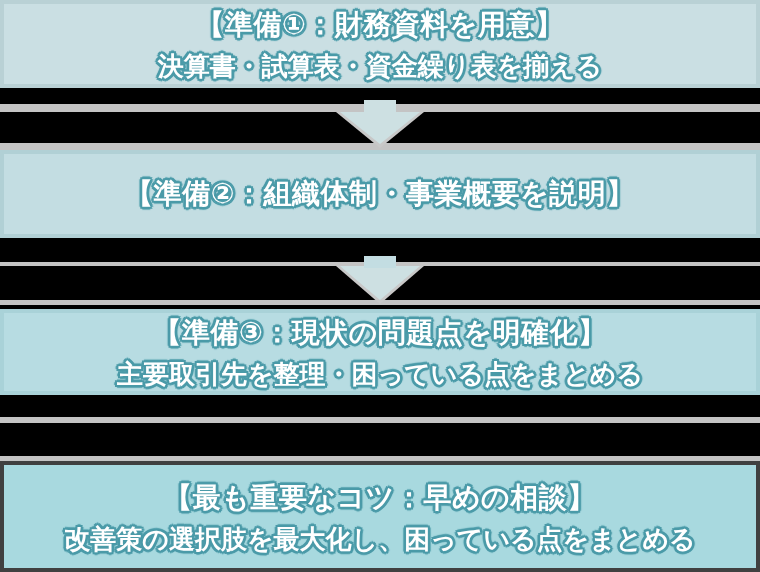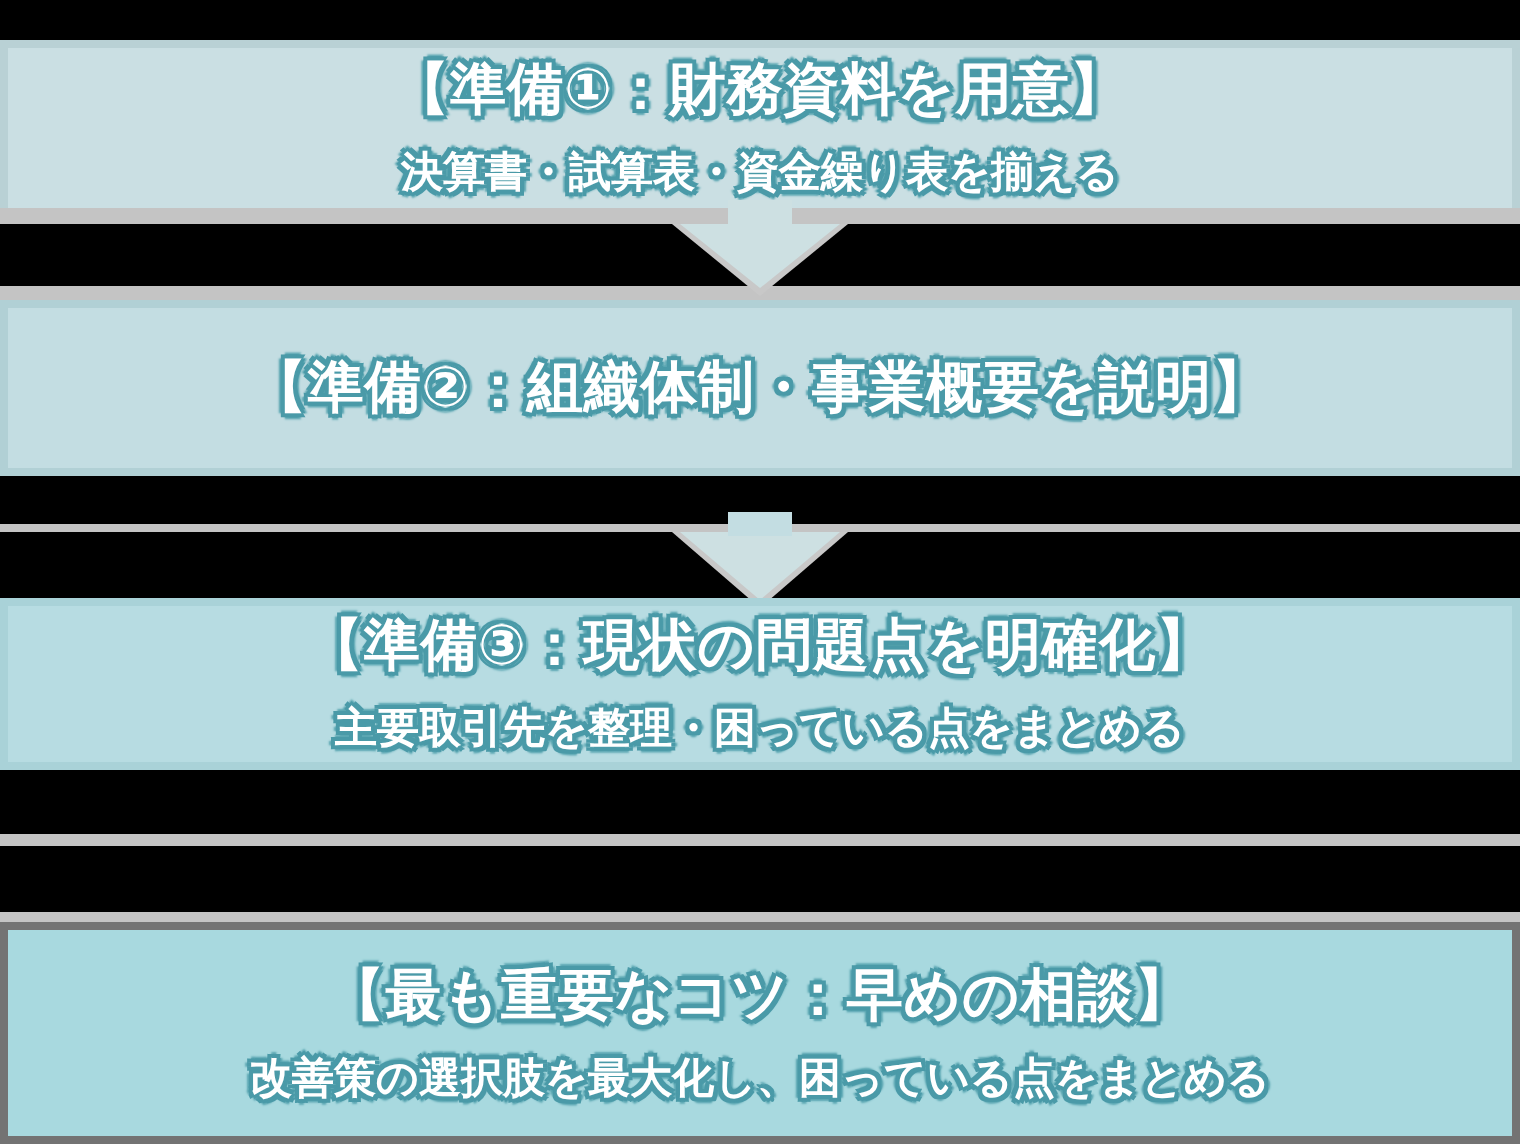--- a/index.html
+++ b/index.html
@@ -20,29 +20,29 @@
       position: relative;
       color: #ffffff;
       font-weight: bold;
       white-space: nowrap;
       text-shadow:
         -2px -2px 0 #4a9aa8, 2px -2px 0 #4a9aa8, -2px 2px 0 #4a9aa8, 2px 2px 0 #4a9aa8,
         0 -2px 0 #4a9aa8, 0 2px 0 #4a9aa8, -2px 0 0 #4a9aa8, 2px 0 0 #4a9aa8,
         -3px 0 1px #5aa6b2, 3px 0 1px #5aa6b2, 0 3px 1px #5aa6b2, 0 -3px 1px #5aa6b2;
     }
     .title { font-size: 28px; line-height: 36px; letter-spacing: 0.5px; }
-    .sub { font-size: 21px; line-height: 30px; margin-top: 8px; }
+    .sub { font-size: 26px; line-height: 30px; margin-top: 8px; }
     .strip { position: absolute; left: 0; width: 760px; background: #c4c4c4; }
     .band { position: absolute; left: 0; width: 760px; background: #000000; }
     .arrow { position: absolute; left: 0; width: 760px; height: 60px; }
   </style>
 </head>
 <body>
 
-<div class="box" style="top:0; height:88px; background:#b9d1d5;margin-top:20px;">
+<div class="box" style="top:0; height:88px; background:#b9d1d5;">
   <div class="inner" style="background:#cadfe3;"></div>
   <div class="title">【準備①：財務資料を用意】</div>
   <div class="sub">決算書・試算表・資金繰り表を揃える</div>
 </div>
 
 <div class="strip" style="top:104px; height:8px;"></div>
 <div class="band" style="top:112px; height:31px;"></div>
 <div class="strip" style="top:143px; height:7px;"></div>
 
 <svg class="arrow" style="top:100px;" viewBox="0 0 760 60" width="760" height="60">
@@ -59,27 +59,27 @@
 <div class="strip" style="top:262px; height:4px;"></div>
 <div class="band" style="top:266px; height:34px;"></div>
 <div class="strip" style="top:300px; height:5px;"></div>
 
 <svg class="arrow" style="top:256px;" viewBox="0 0 760 60" width="760" height="60">
   <polygon points="336,10 424,10 380,48" fill="#c8c8c8"></polygon>
   <polygon points="340,10 420,10 380,44" fill="#cde0e2"></polygon>
   <rect x="364" y="0" width="32" height="12" fill="#c3dde2"></rect>
 </svg>
 
-<div class="box" style="top:299px; height:86px; background:#a9d2d8;">
+<div class="box" style="top:309px; height:86px; background:#a9d2d8;">
   <div class="inner" style="background:#b7dce2;"></div>
   <div class="title">【準備③：現状の問題点を明確化】</div>
   <div class="sub">主要取引先を整理・困っている点をまとめる</div>
 </div>
 
 <div class="strip" style="top:417px; height:6px;"></div>
 <div class="band" style="top:423px; height:33px;"></div>
 <div class="strip" style="top:456px; height:5px;"></div>
 
-<div class="box" style="top:461px; height:111px; background:#737373;">
+<div class="box" style="top:461px; height:111px; background:#404040;">
   <div class="inner" style="background:#a8d9df;"></div>
   <div class="title">【最も重要なコツ：早めの相談】</div>
   <div class="sub">改善策の選択肢を最大化し、困っている点をまとめる</div>
 </div>
 
 </body></html>

